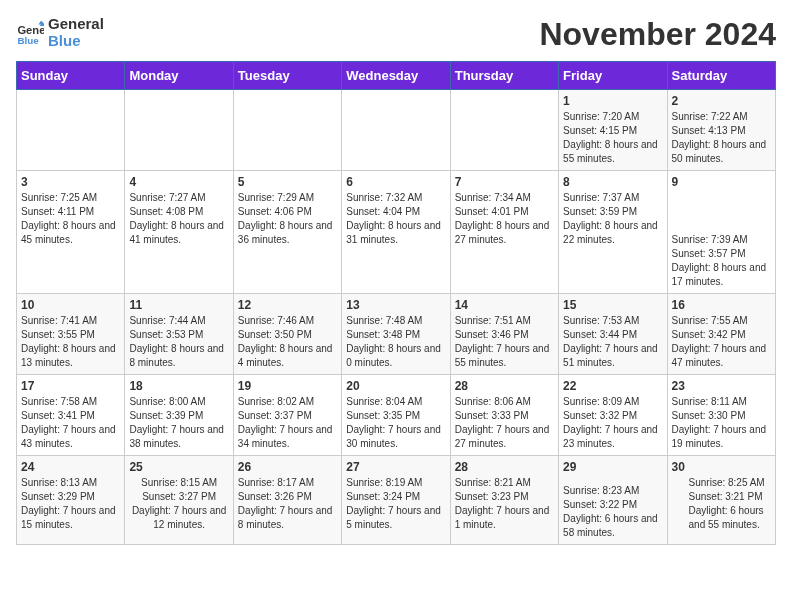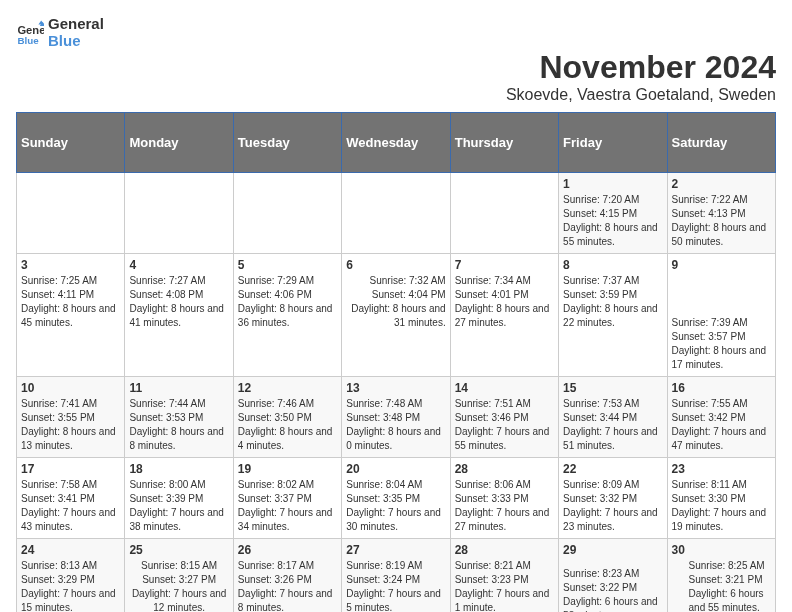--- a/index.html
+++ b/index.html
@@ -20,42 +20,41 @@
       display: flex;
       align-items: center;
       gap: 4px;
     }
     .logo-icon {
       width: 28px;
       height: 28px;
     }
     .title-block {
       text-align: right;
-      margin-top: 33px;
     }
     .month-title {
       font-size: 32px;
       font-weight: bold;
       color: #333;
     }
     .location-title {
       font-size: 16px;
       color: #333;
     }
     table {
       width: 100%;
       border-collapse: collapse;
       table-layout: fixed;
     }
     thead th {
-      background-color: #737373;
+      background-color: #6d28d9;
       color: #fff;
       font-size: 13px;
       font-weight: bold;
-      padding: 22px 4px;
+      padding: 6px 4px;
       text-align: left;
       border: 1px solid #3a6aad;
     }
     tbody td {
       border: 1px solid #ccc;
       vertical-align: top;
       padding: 4px;
       font-size: 10.5px;
       color: #333;
       height: 80px;
@@ -90,21 +89,20 @@
       <polygon points="32,8 40,8 36,2" fill="#4a90d9"></polygon>
       <polygon points="34,10 42,10 38,4" fill="#4a90d9"></polygon>
     </svg>
     <div>
       <div style="font-size:15px;font-weight:bold;color:#333;line-height:1.1;">General</div>
       <div style="font-size:15px;font-weight:bold;color:#4a90d9;line-height:1.1;">Blue</div>
     </div>
   </div>
   <div class="title-block">
     <div class="month-title">November 2024</div>
-    <div class="location-title">Skoevde, Vaestra Goetaland, Sweden</div>
   </div>
 </div>
 
 <table>
   <thead>
     <tr>
     <th>Sunday</th>
         <th>Monday</th>
         <th>Tuesday</th>
         <th>Wednesday</th>
@@ -147,21 +145,21 @@
 Daylight: 8 hours and 41 minutes.</div>
         </td>
         <td>
           <span class="day-number">5</span>
           <div class="day-info" style="white-space: pre-line;">Sunrise: 7:29 AM
 Sunset: 4:06 PM
 Daylight: 8 hours and 36 minutes.</div>
         </td>
         <td>
           <span class="day-number">6</span>
-          <div class="day-info" style="white-space: pre-line; text-align: right;">Sunrise: 7:32 AM
+          <div class="day-info" style="white-space: pre-line;">Sunrise: 7:32 AM
 Sunset: 4:04 PM
 Daylight: 8 hours and 31 minutes.</div>
         </td>
         <td>
           <span class="day-number">7</span>
           <div class="day-info" style="white-space: pre-line;">Sunrise: 7:34 AM
 Sunset: 4:01 PM
 Daylight: 8 hours and 27 minutes.</div>
         </td>
         <td>

